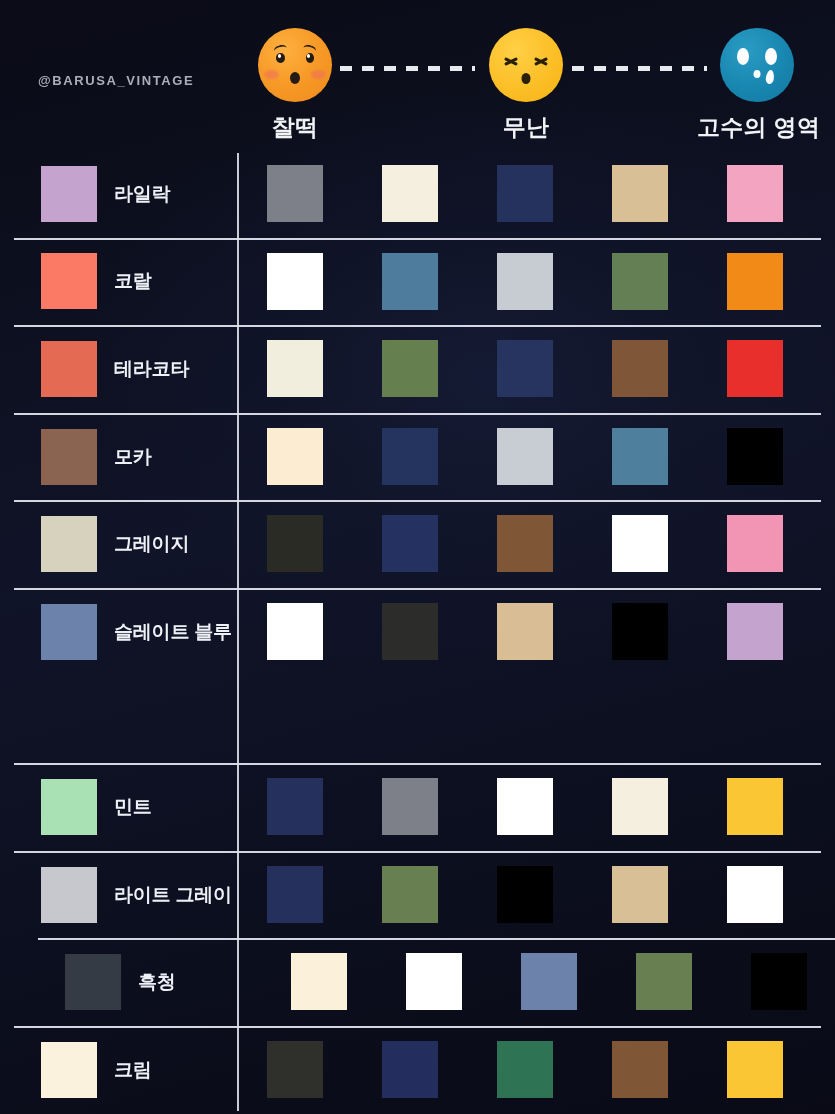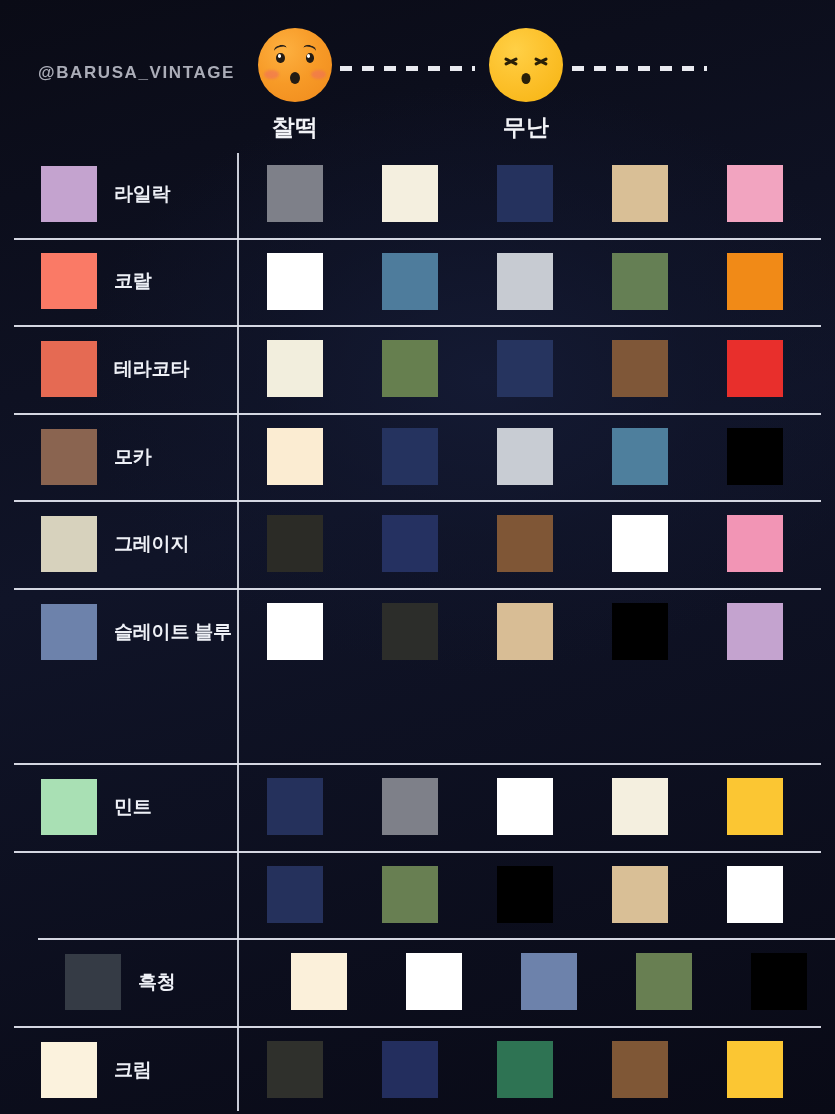--- a/index.html
+++ b/index.html
@@ -18,22 +18,22 @@
       linear-gradient(165deg, #0a0b16 0%, #101428 45%, #090a16 100%);
     overflow: hidden;
     font-family: "Liberation Sans", "DejaVu Sans", sans-serif;
     -webkit-font-smoothing: antialiased;
   }
 
   
   #watermark {
     position: absolute;
     left: 38px;
-    top: 63px;
-    font-size: 17px;
+    top: 73px;
+    font-size: 13px;
     font-weight: 700;
     letter-spacing: 1.6px;
     color: #b9bbc6;
     opacity: 0.92;
     white-space: nowrap;
   }
 
   
   #scale {
     position: absolute;
@@ -234,20 +234,29 @@
       <div class="face face-2">
         <span class="f2-eye-l"></span>
         <span class="f2-eye-r"></span>
         <span class="f2-mouth"></span>
       </div>
       <div class="face-label">무난</div>
     </div>
 
     <div class="connector" style="left:572px; width:135px;"></div>
 
+    <div class="scale-node" style="left:697px; top:28px;">
+      <div class="face face-3">
+        <span class="f3-eye-l"></span>
+        <span class="f3-eye-r"></span>
+        <span class="f3-mouth"></span>
+        <span class="f3-drop"></span>
+      </div>
+      <div class="face-label">고수의 영역</div>
+    </div>
   </div>
 
   <div id="grid">
     <div class="vline"></div>
 
   <div class="row" style="top: 0px;">
         <div class="row-label-box">
           <div class="row-swatch" style="background: rgb(196, 163, 207);"></div>
           <div class="row-name">라일락</div>
         </div>
@@ -338,20 +347,24 @@
         <div class="cells">
           <div class="cell" style="left: 30px; background: rgb(37, 49, 92);"></div>
           <div class="cell" style="left: 145px; background: rgb(126, 128, 137);"></div>
           <div class="cell" style="left: 260px; background: rgb(255, 255, 255);"></div>
           <div class="cell" style="left: 375px; background: rgb(244, 239, 223);"></div>
           <div class="cell" style="left: 490px; background: rgb(251, 198, 51);"></div>
         </div>
       </div>
       <div class="row" style="top: 700.8px;">
         <div class="hline" style="top: 0px;"></div>
+        <div class="row-label-box">
+          <div class="row-swatch" style="background: rgb(198, 200, 206);"></div>
+          <div class="row-name">라이트 그레이</div>
+        </div>
         <div class="cells">
           <div class="cell" style="left: 30px; background: rgb(37, 49, 92);"></div>
           <div class="cell" style="left: 145px; background: rgb(104, 127, 82);"></div>
           <div class="cell" style="left: 260px; background: rgb(0, 0, 0);"></div>
           <div class="cell" style="left: 375px; background: rgb(217, 191, 150);"></div>
           <div class="cell" style="left: 490px; background: rgb(255, 255, 255);"></div>
         </div>
       </div>
       <div class="row" style="top: 788.4px; margin-left: 24px;">
         <div class="hline" style="top: 0px;"></div>

